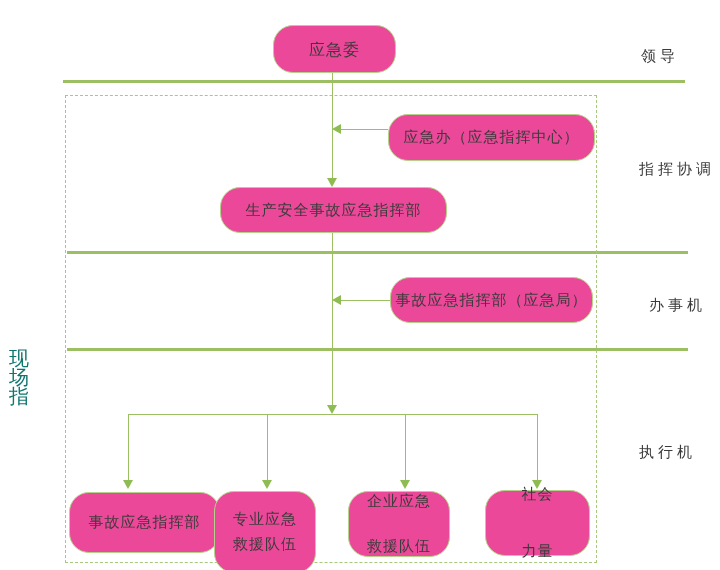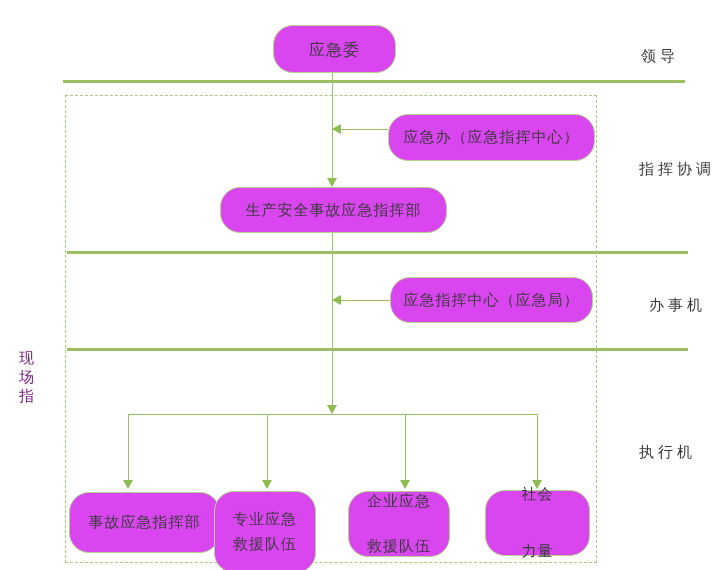--- a/index.html
+++ b/index.html
@@ -12,21 +12,21 @@
     color: #3b3b3b;
     overflow: hidden;
   }
 
   
   .node {
     position: absolute;
     box-sizing: border-box;
     border: 1.5px solid #b4d28b;
     border-radius: 20px;
-    background: #d946ef;
+    background: #ec4899;
     display: flex;
     flex-direction: column;
     align-items: center;
     justify-content: center;
     font-size: 15px;
     line-height: 25px;
     letter-spacing: 1px;
     text-align: center;
   }
   .node-committee  { left: 273px; top: 25px;  width: 123px; height: 48px; font-size: 16px; }
@@ -94,26 +94,26 @@
     letter-spacing: 4px;
     white-space: nowrap;
     color: #3b3b3b;
   }
   .label-leadership { left: 641px; top: 47px; text-align: center; }
   .label-command    { left: 639px; top: 160px; }
   .label-admin      { left: 649px; top: 296px; }
   .label-exec       { left: 639px; top: 443px; }
   .label-onsite {
     position: absolute;
-    left: 19px; top: 349px;
+    left: 9px; top: 349px;
     width: 17px;
-    font-size: 15px;
+    font-size: 20px;
     line-height: 19px;
     word-break: break-all;
-    color: #701a75;
+    color: #0f766e;
   }
 </style>
 </head>
 <body>
 
 <div class="canvas">
 
   <div class="hline hline-1"></div>
   <div class="hline hline-2"></div>
   <div class="hline hline-3"></div>
@@ -145,21 +145,21 @@
 
   <div class="node node-office">
     <span>应急办（应急指挥中心）</span>
   </div>
 
   <div class="node node-hq">
     <span>生产安全事故应急指挥部</span>
   </div>
 
   <div class="node node-hq-office">
-    <span>应急指挥中心（应急局）</span>
+    <span>事故应急指挥部（应急局）</span>
   </div>
 
   <div class="node node-exec1">
     <span>事故应急指挥部</span>
   </div>
 
   <div class="node node-exec2">
     <span>专业应急</span>
     <span>救援队伍</span>
   </div>

